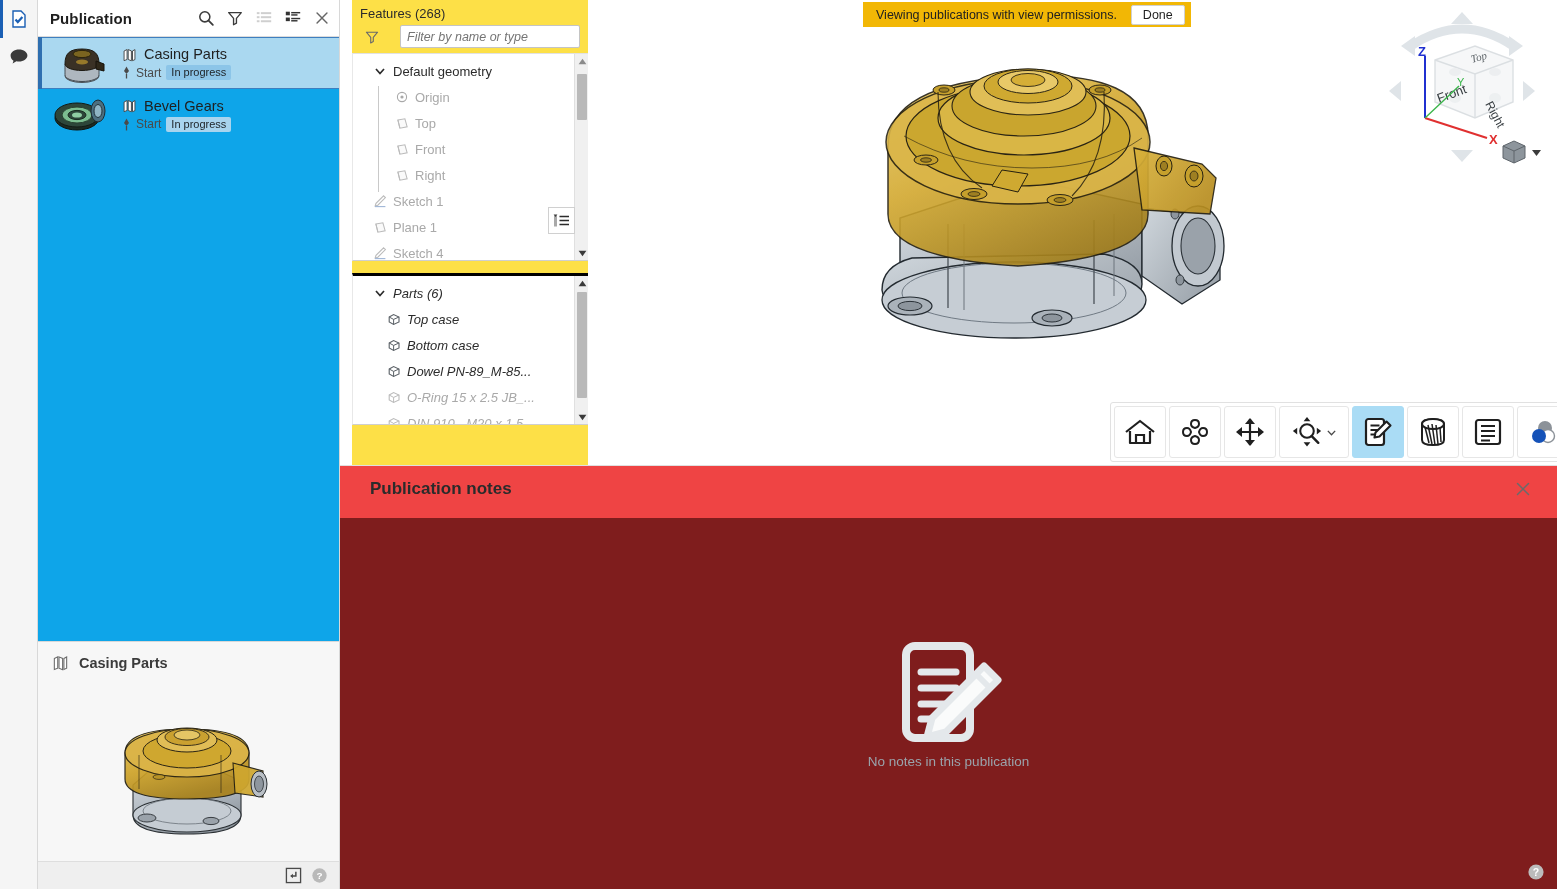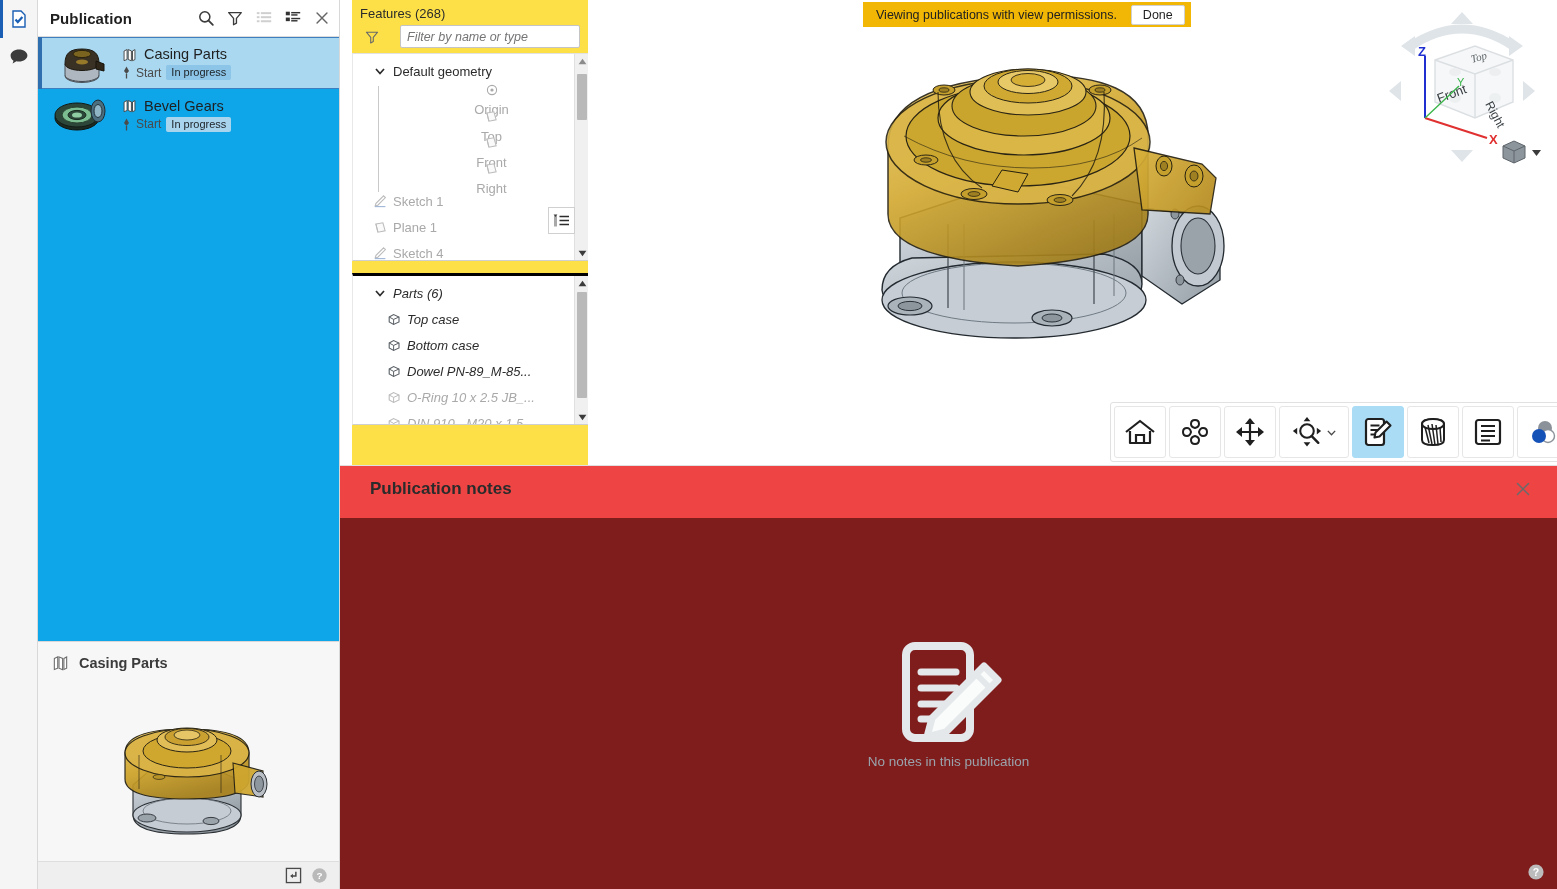--- a/index.html
+++ b/index.html
@@ -115,21 +115,21 @@
   }
   .feat-box.parts { height: 152px; margin-top: 12px; border-top: 3px solid #000000; font-style: italic; }
   .tree { padding: 4px 0 0 12px; }
   .tree-row {
     display: flex; align-items: center; gap: 6px; height: 26px;
     padding-left: 8px; font-size: 13px; color: #2b2b2b; cursor: pointer;
     white-space: nowrap;
   }
   .tree-row.dim { color: #a9a9a9; }
   .tree-row.indent1 { padding-left: 22px; }
-  .tree-row.indent-child { padding-left: 30px; flex-direction: column; }
+  .tree-row.indent-child { padding-left: 30px; }
   .tree-row .tw { width: 14px; flex: none; display: flex; align-items: center; justify-content: center; }
   .guide-line {
     position: absolute; left: 25px; width: 1px; background: #c9c9c9;
   }
   .vscroll {
     position: absolute; right: 0; top: 0; bottom: 0; width: 14px;
     background: #f0f0f0; border-left: 1px solid #e0e0e0;
   }
   .vscroll .thumb {
     position: absolute; left: 2px; width: 10px; background: #b9b9b9; border-radius: 1px;
@@ -741,21 +741,21 @@
           </span>
           <span>Dowel PN-89_M-85...</span>
         </div>
         <div class="tree-row indent1 dim">
           <span class="tw">
             <svg width="14" height="14" viewBox="0 0 14 14">
                 <path d="M2.2 5 L6.6 2.6 L12 5 L12 10 L6.6 12.4 L2.2 10z" fill="#fff" stroke="#bbb" stroke-width="1.1"></path>
                 <path d="M2.2 5 L6.6 7.4 L12 5 M6.6 7.4 L6.6 12.4" fill="none" stroke="#bbb" stroke-width="1"></path>
               </svg>
           </span>
-          <span>O-Ring 10 x 2.5 JB_...</span>
+          <span>O-Ring 15 x 2.5 JB_...</span>
         </div>
         <div class="tree-row indent1 dim">
           <span class="tw">
             <svg width="14" height="14" viewBox="0 0 14 14">
                 <path d="M2.2 5 L6.6 2.6 L12 5 L12 10 L6.6 12.4 L2.2 10z" fill="#fff" stroke="#bbb" stroke-width="1.1"></path>
                 <path d="M2.2 5 L6.6 7.4 L12 5 M6.6 7.4 L6.6 12.4" fill="none" stroke="#bbb" stroke-width="1"></path>
               </svg>
           </span>
           <span>DIN 910 - M20 x 1,5</span>
         </div>

